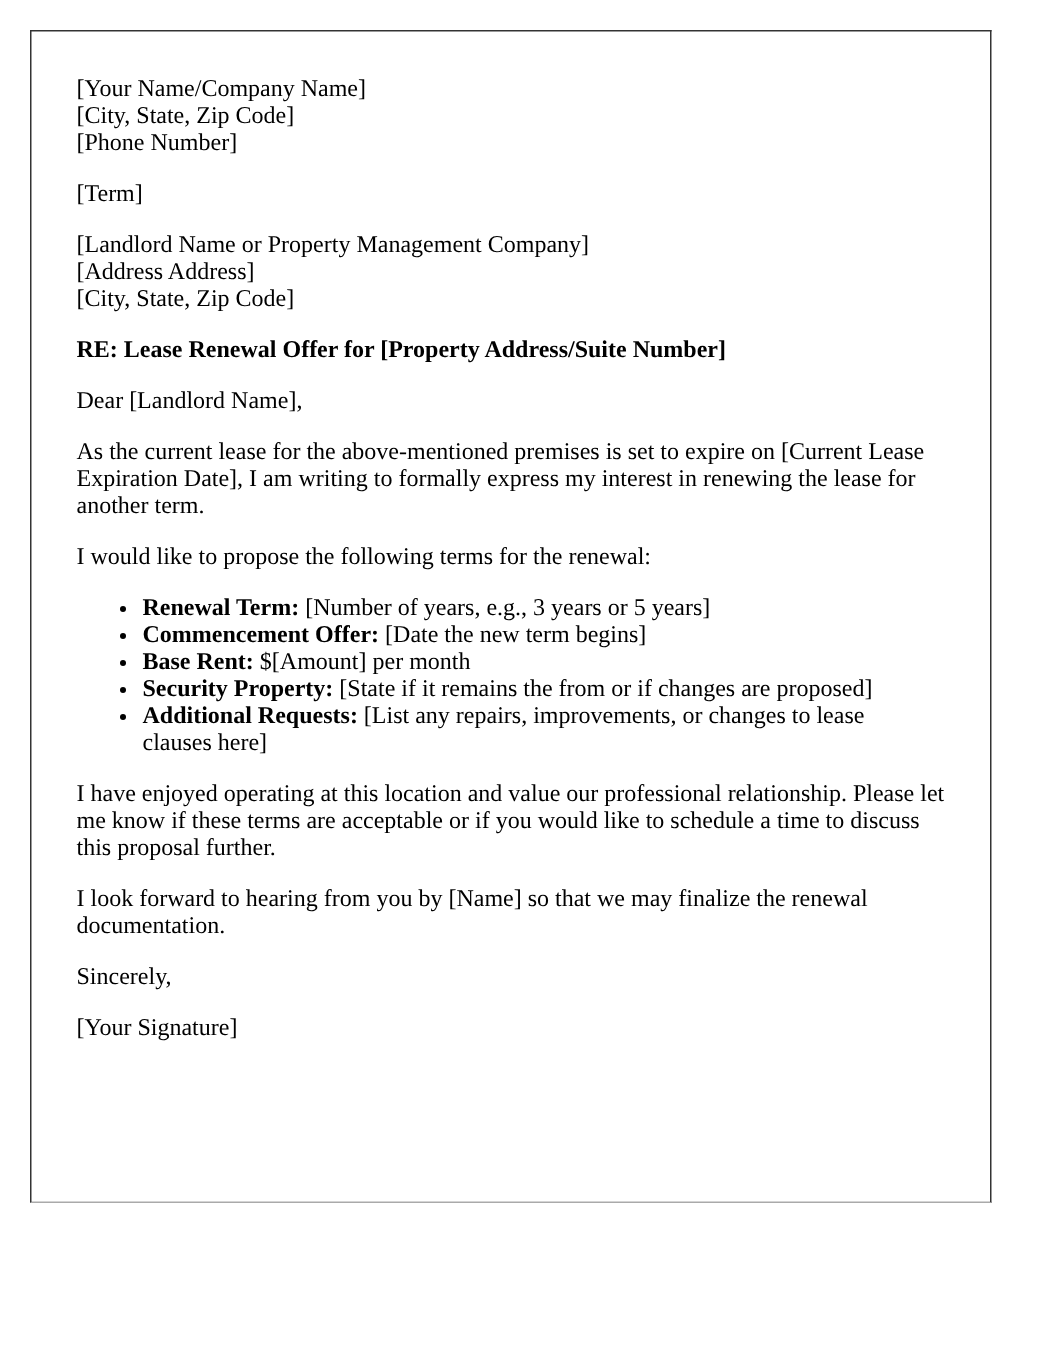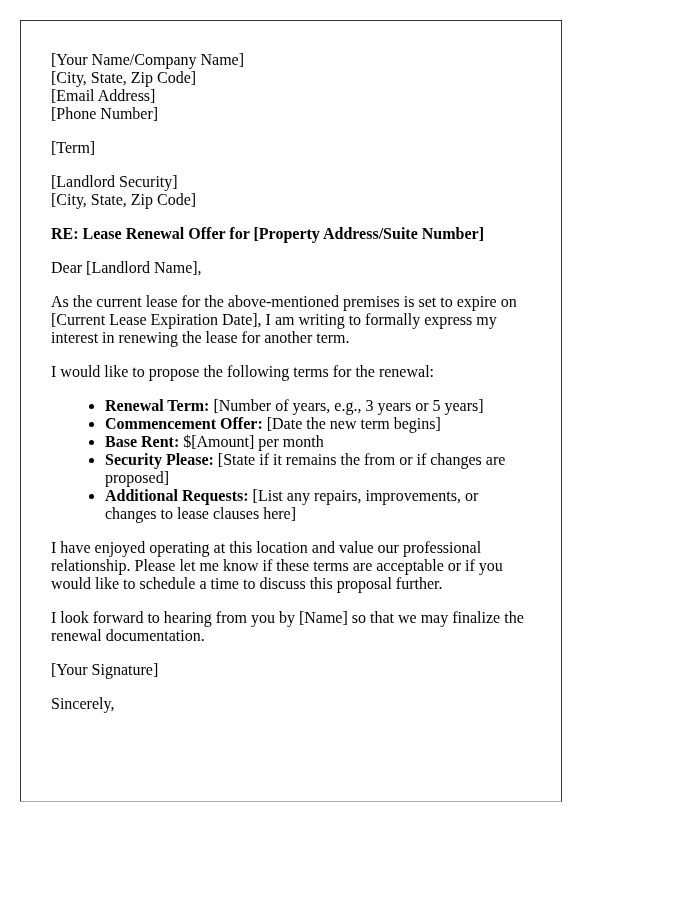--- a/index.html
+++ b/index.html
@@ -5,80 +5,80 @@
   html, body {
     margin: 0;
     padding: 0;
     background: #ffffff;
     width: 700px;
     height: 900px;
   }
   .letter-page {
     box-sizing: border-box;
     margin: 20px 0 0 20px;
-    width: 542px;
+    width: 641px;
     height: 782px;
     border: 1px solid #333333;
     border-bottom-color: #aaaaaa;
     padding: 30px 30px 0 30px;
     background: #ffffff;
     color: #000000;
     font-family: "Liberation Serif", "DejaVu Serif", serif;
     font-size: 16px;
     line-height: 18px;
     overflow: hidden;
   }
   .block { margin: 16px 0; }
   .letter-page > .block:first-child { margin-top: 0; }
   .subject-line { font-weight: bold; }
   ul.terms-list {
-    margin: 16px 14px;
+    margin: 16px 4px;
     padding-left: 40px;
     list-style-type: disc;
   }
   ul.terms-list li { line-height: 18px; }
   .term-label { font-weight: bold; }
 </style>
 </head>
 <body>
 
 <div class="letter-page">
 
   <div class="block">
     <div>[Your Name/Company Name]</div>
     <div>[City, State, Zip Code]</div>
-    <div>[Email Address]</div>
     <div>[Phone Number]</div>
   </div>
 
   <div class="block">[Term]</div>
 
   <div class="block">
-    <div>[Landlord Security]</div>
+    <div>[Landlord Name or Property Management Company]</div>
+    <div>[Address Address]</div>
     <div>[City, State, Zip Code]</div>
   </div>
 
   <div class="block subject-line">RE: Lease Renewal Offer for [Property Address/Suite Number]</div>
 
   <div class="block">Dear [Landlord Name],</div>
 
   <div class="block">As the current lease for the above-mentioned premises is set to expire on [Current Lease Expiration Date], I am writing to formally express my interest in renewing the lease for another term.</div>
 
   <div class="block">I would like to propose the following terms for the renewal:</div>
 
   <ul class="terms-list">
     <li><span class="term-label">Renewal Term:</span><span> [Number of years, e.g., 3 years or 5 years]</span></li>
     <li><span class="term-label">Commencement Offer:</span><span> [Date the new term begins]</span></li>
     <li><span class="term-label">Base Rent:</span><span> $[Amount] per month</span></li>
-    <li><span class="term-label">Security Please:</span><span> [State if it remains the from or if changes are proposed]</span></li>
+    <li><span class="term-label">Security Property:</span><span> [State if it remains the from or if changes are proposed]</span></li>
     <li><span class="term-label">Additional Requests:</span><span> [List any repairs, improvements, or changes to lease clauses here]</span></li>
   </ul>
 
   <div class="block">I have enjoyed operating at this location and value our professional relationship. Please let me know if these terms are acceptable or if you would like to schedule a time to discuss this proposal further.</div>
 
   <div class="block">I look forward to hearing from you by [Name] so that we may finalize the renewal documentation.</div>
 
+  <div class="block">Sincerely,</div>
+
   <div class="block">[Your Signature]</div>
-
-  <div class="block">Sincerely,</div>
 
 
 </div>
 
 </body></html>

